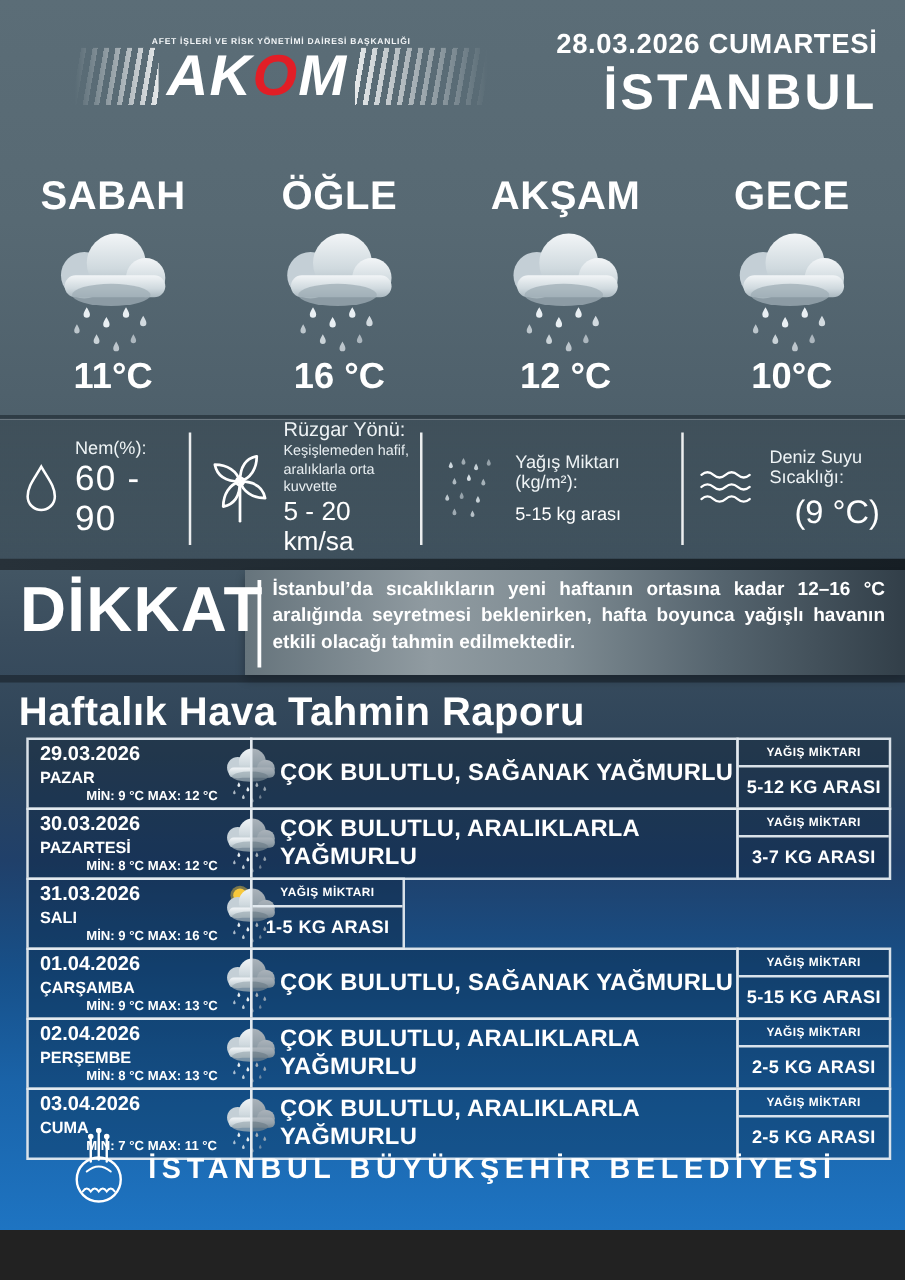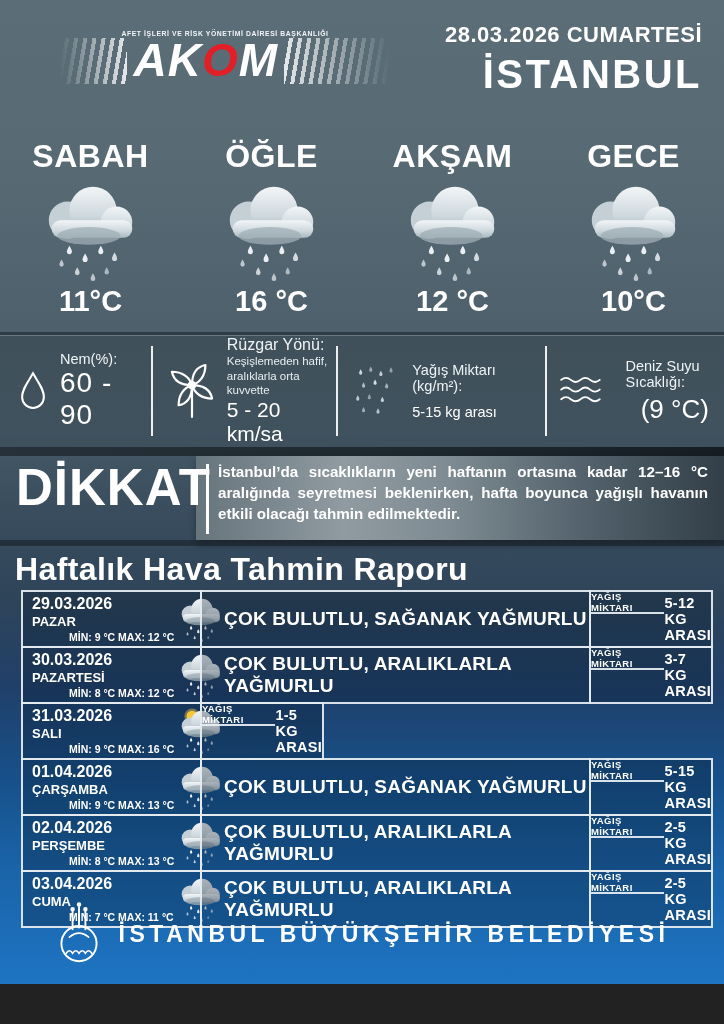--- a/index.html
+++ b/index.html
@@ -36,21 +36,21 @@
   .p-temp{font-size:29px;font-weight:700;margin-top:0px;}
   
   .stats{position:absolute;top:332px;left:0;width:724px;height:112px;
          background:linear-gradient(180deg,rgba(15,25,32,.22),rgba(15,25,32,.10));
          border-top:3px solid rgba(28,38,46,.55);box-shadow:inset 0 1px 0 rgba(255,255,255,.22);
          display:flex;align-items:center;}
   .stat{display:flex;align-items:center;height:100%;box-sizing:border-box;}
   .stat1{width:152px;padding-left:16px;gap:10px;}
   .stat2{width:185px;padding-left:12px;gap:8px;}
   .stat3{width:208px;padding-left:14px;gap:8px;}
-  .stat4{width:179px;padding-left:10px;gap:21px;}
+  .stat4{width:179px;padding-left:10px;gap:11px;}
   .vdiv{width:2px;height:90px;background:rgba(255,255,255,.9);flex:none;}
   .s-label{font-size:14.5px;font-weight:400;color:#eef3f5;}
   .s-small{font-size:11.5px;font-weight:400;color:#e8eef1;line-height:1.25;}
   .s-big{font-size:28px;font-weight:400;letter-spacing:1px;}
   .s-mid{font-size:21px;font-weight:400;}
   .s-val{font-size:14.5px;font-weight:400;margin-top:10px;}
   .s-deg{font-size:26px;font-weight:400;margin-top:4px;text-align:center;}
   .s-icon{flex:none;}
   
   .alert-strip-top{position:absolute;top:447px;left:0;width:100%;height:9px;
@@ -68,21 +68,21 @@
   
   .wk-title{position:absolute;left:15px;top:551px;font-size:32px;font-weight:700;letter-spacing:.4px;}
   .wtable{position:absolute;left:21px;top:590px;width:696px;--bd:rgba(233,240,245,.92);}
   .wrow{display:flex;height:58px;margin-top:-2px;}
   .wrow:first-child{margin-top:0;}
   .wcell{box-sizing:border-box;border:2px solid var(--bd);background:rgba(8,26,46,.30);}
   .c-day{width:181px;display:flex;align-items:center;justify-content:space-between;
          padding:2px 2px 2px 9px;}
   .c-cond{width:391px;margin-left:-2px;display:flex;align-items:center;padding-left:22px;
           font-size:19px;font-weight:700;letter-spacing:.2px;}
-  .c-amt{width:124px;margin-left:-2px;display:flex;flex-direction:row;padding:0;}
+  .c-amt{width:124px;margin-left:-2px;display:flex;flex-direction:column;padding:0;}
   .amt-hdr{height:20px;border-bottom:2px solid var(--bd);display:flex;align-items:center;
            justify-content:center;font-size:9.5px;font-weight:700;letter-spacing:.4px;}
   .amt-val{flex:1;display:flex;align-items:center;justify-content:center;
            font-size:14.5px;font-weight:700;letter-spacing:.3px;}
   .d-date{font-size:16px;font-weight:700;}
   .d-day{font-size:13px;font-weight:700;margin-top:1px;}
   .d-mm{font-size:10.5px;font-weight:700;margin-top:2px;white-space:nowrap;margin-left:37px;}
   .d-icon{width:54px;height:52px;flex:none;margin-right:2px;}
   
   .footer{position:absolute;left:0;bottom:18px;width:100%;display:flex;

